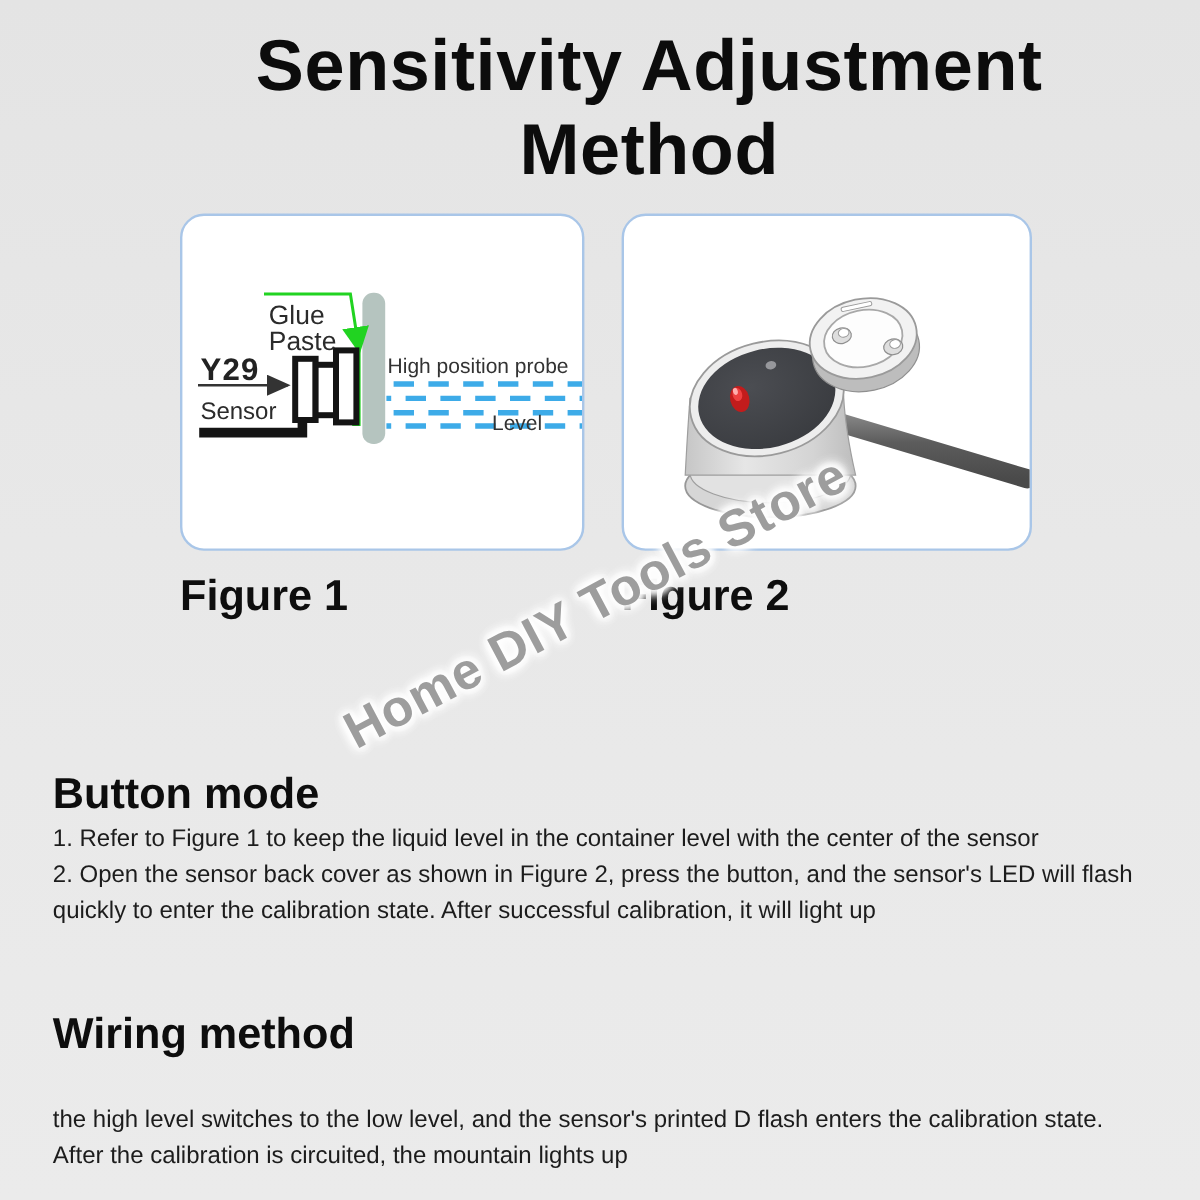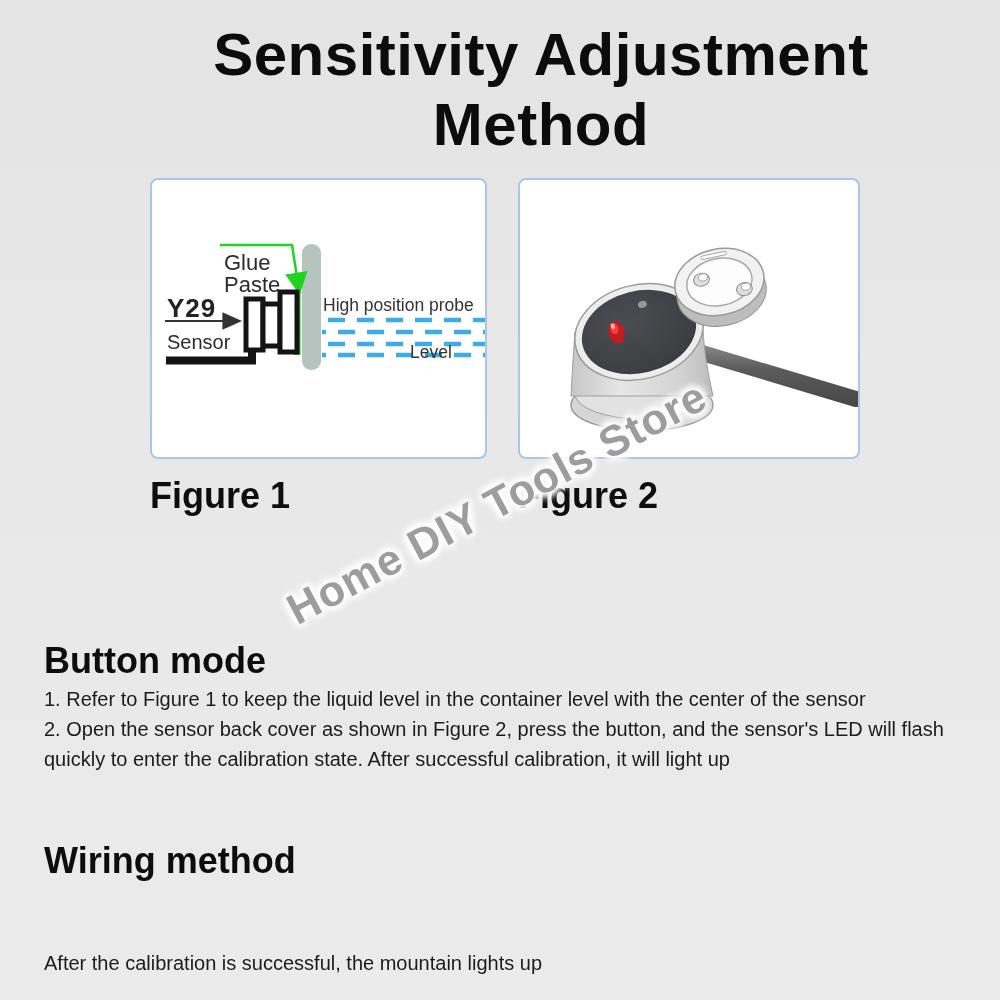--- a/index.html
+++ b/index.html
@@ -18,21 +18,21 @@
   .title {
     position: absolute; top: 20px; left: 0; width: 1000px;
     text-align: center;
     font-size: 60px; font-weight: 700; color: #0c0c0c;
     line-height: 1.16; letter-spacing: 0.5px; margin-left: 41px;
   }
   .card {
     position: absolute; top: 178px; height: 281px;
     background: #ffffff;
     border: 2px solid #a9c6e8;
-    border-radius: 8px;
+    border-radius: 20px;
     overflow: hidden;
   }
   .card.fig1 { left: 150px; width: 337px; }
   .card.fig2 { left: 518px; width: 342px; }
   .caption {
     position: absolute; top: 477px; height: 38px;
     font-size: 36px; font-weight: 700; color: #0e0e0e;
     text-align: left; line-height: 38px;
   }
   .caption.c1 { left: 150px; width: 337px; }
@@ -176,15 +176,16 @@
   <div class="caption c2">Figure 2</div>
 
   <div class="watermark">Home DIY Tools Store</div>
 
   <div class="section-heading h-button">Button mode</div>
   <div class="body-line" style="top:687px">1. Refer to Figure 1 to keep the liquid level in the container level with the center of the sensor</div>
   <div class="body-line" style="top:717px">2. Open the sensor back cover as shown in Figure 2, press the button, and the sensor's LED will flash</div>
   <div class="body-line" style="top:747px">quickly to enter the calibration state. After successful calibration, it will light up</div>
 
   <div class="section-heading h-wiring">Wiring method</div>
-  <div class="body-line" style="top:951px">After the calibration is successful, the mountain lights up</div>
+  <div class="body-line" style="top:921px">the high level switches to the low level, and the sensor's printed D flash enters the calibration state.</div>
+  <div class="body-line" style="top:951px">After the calibration is circuited, the mountain lights up</div>
 
 </div>
 
 </body></html>

